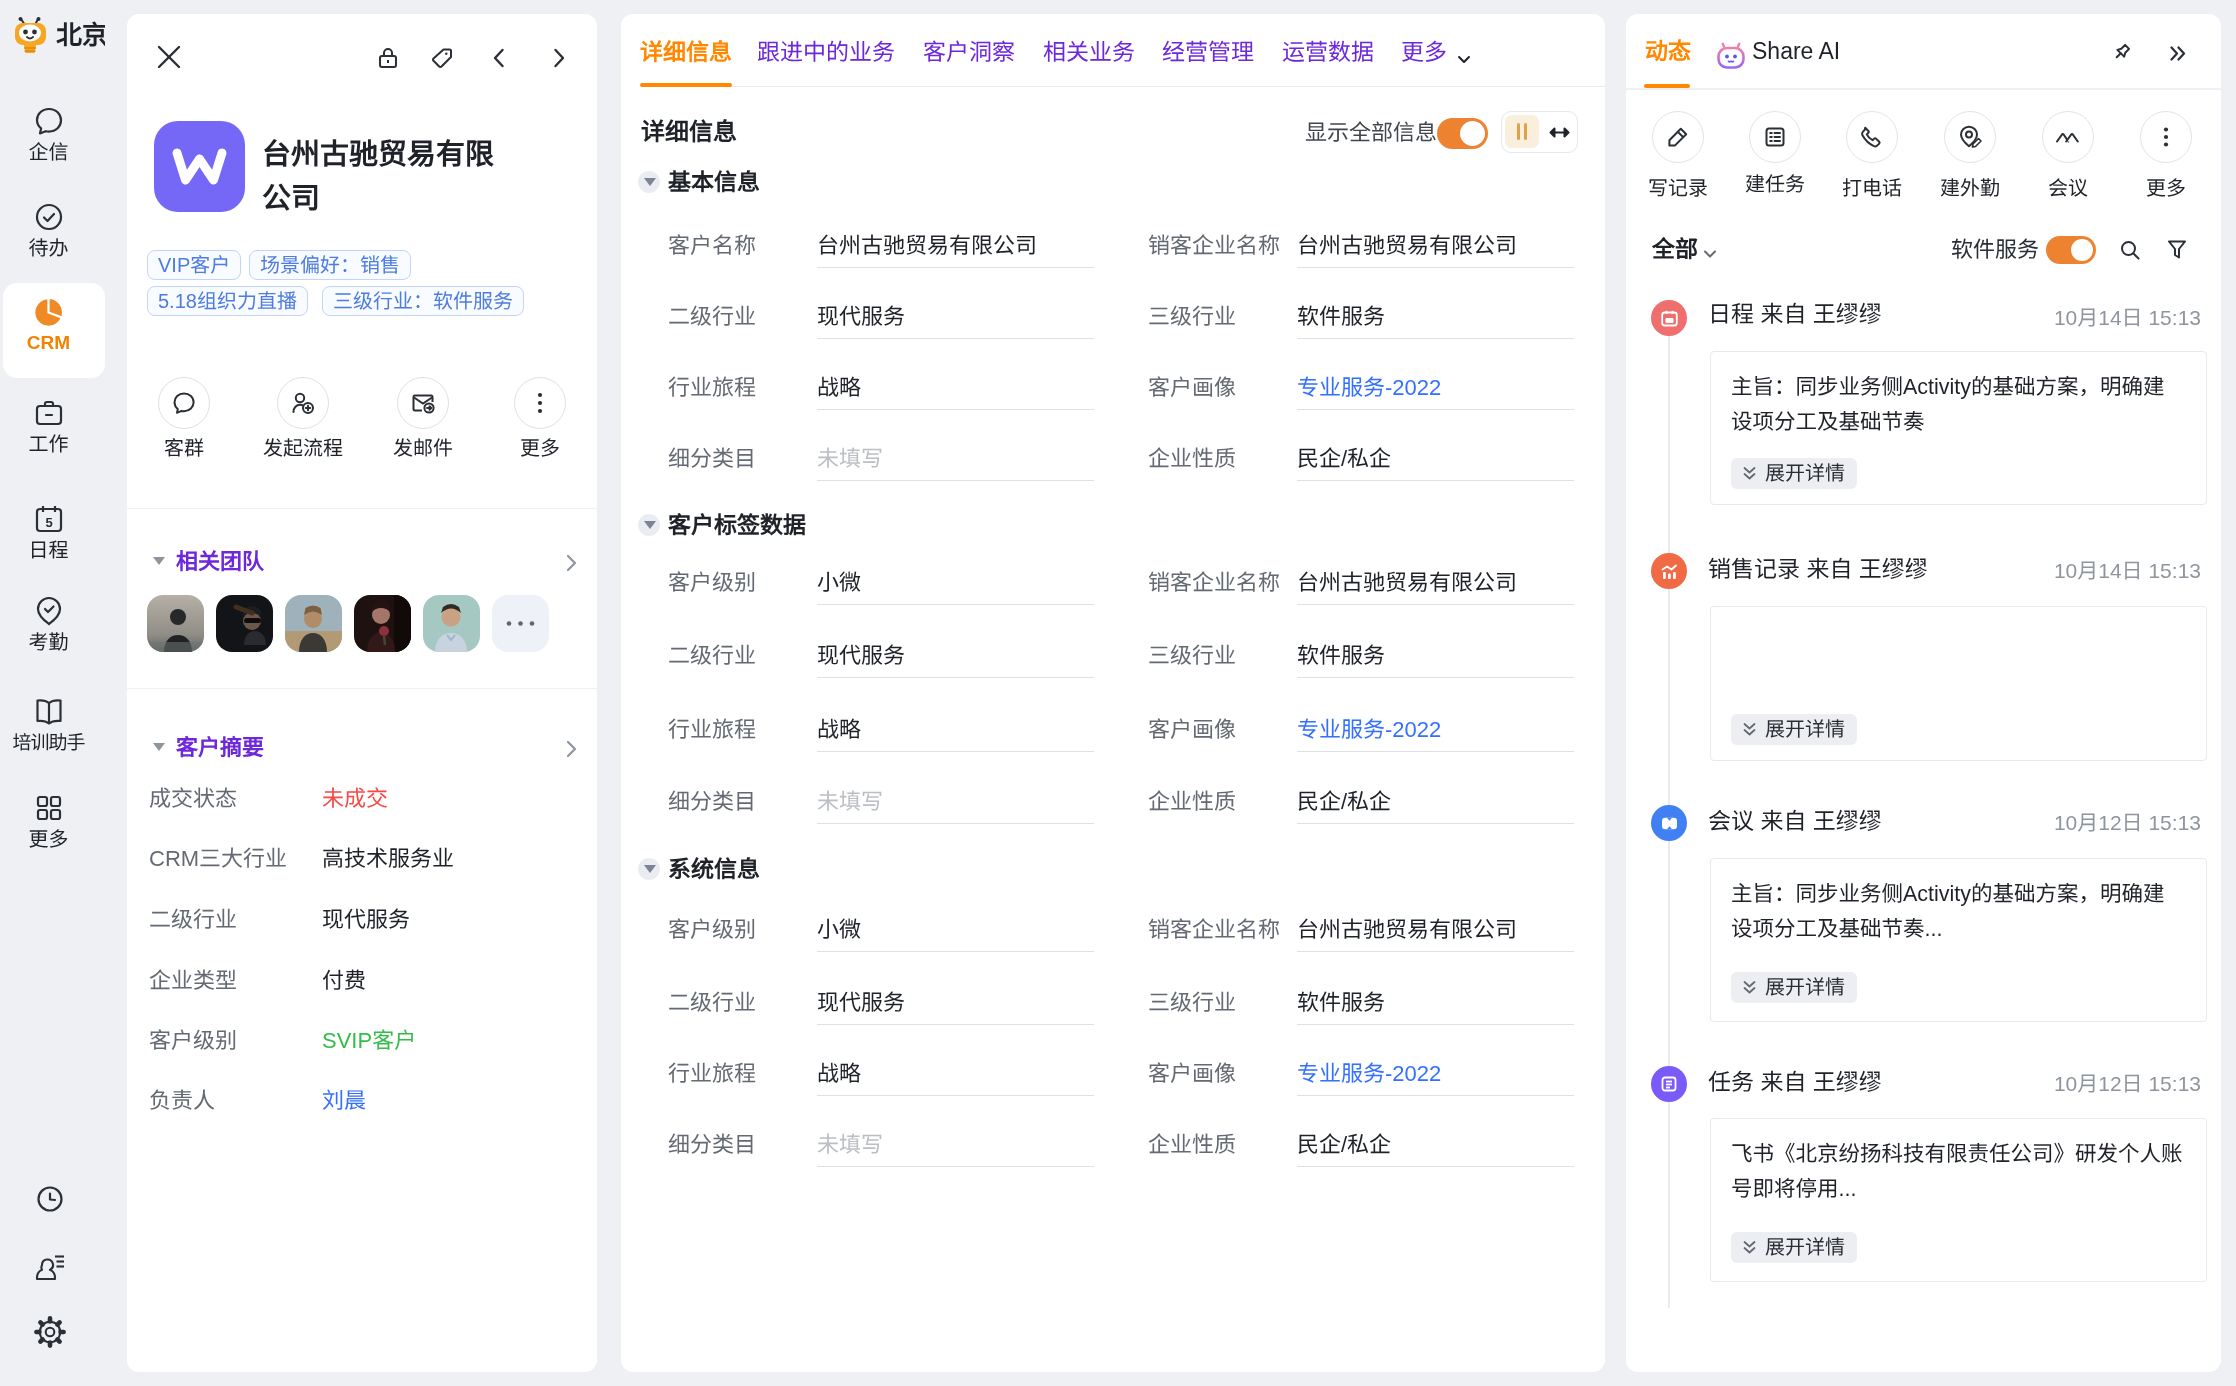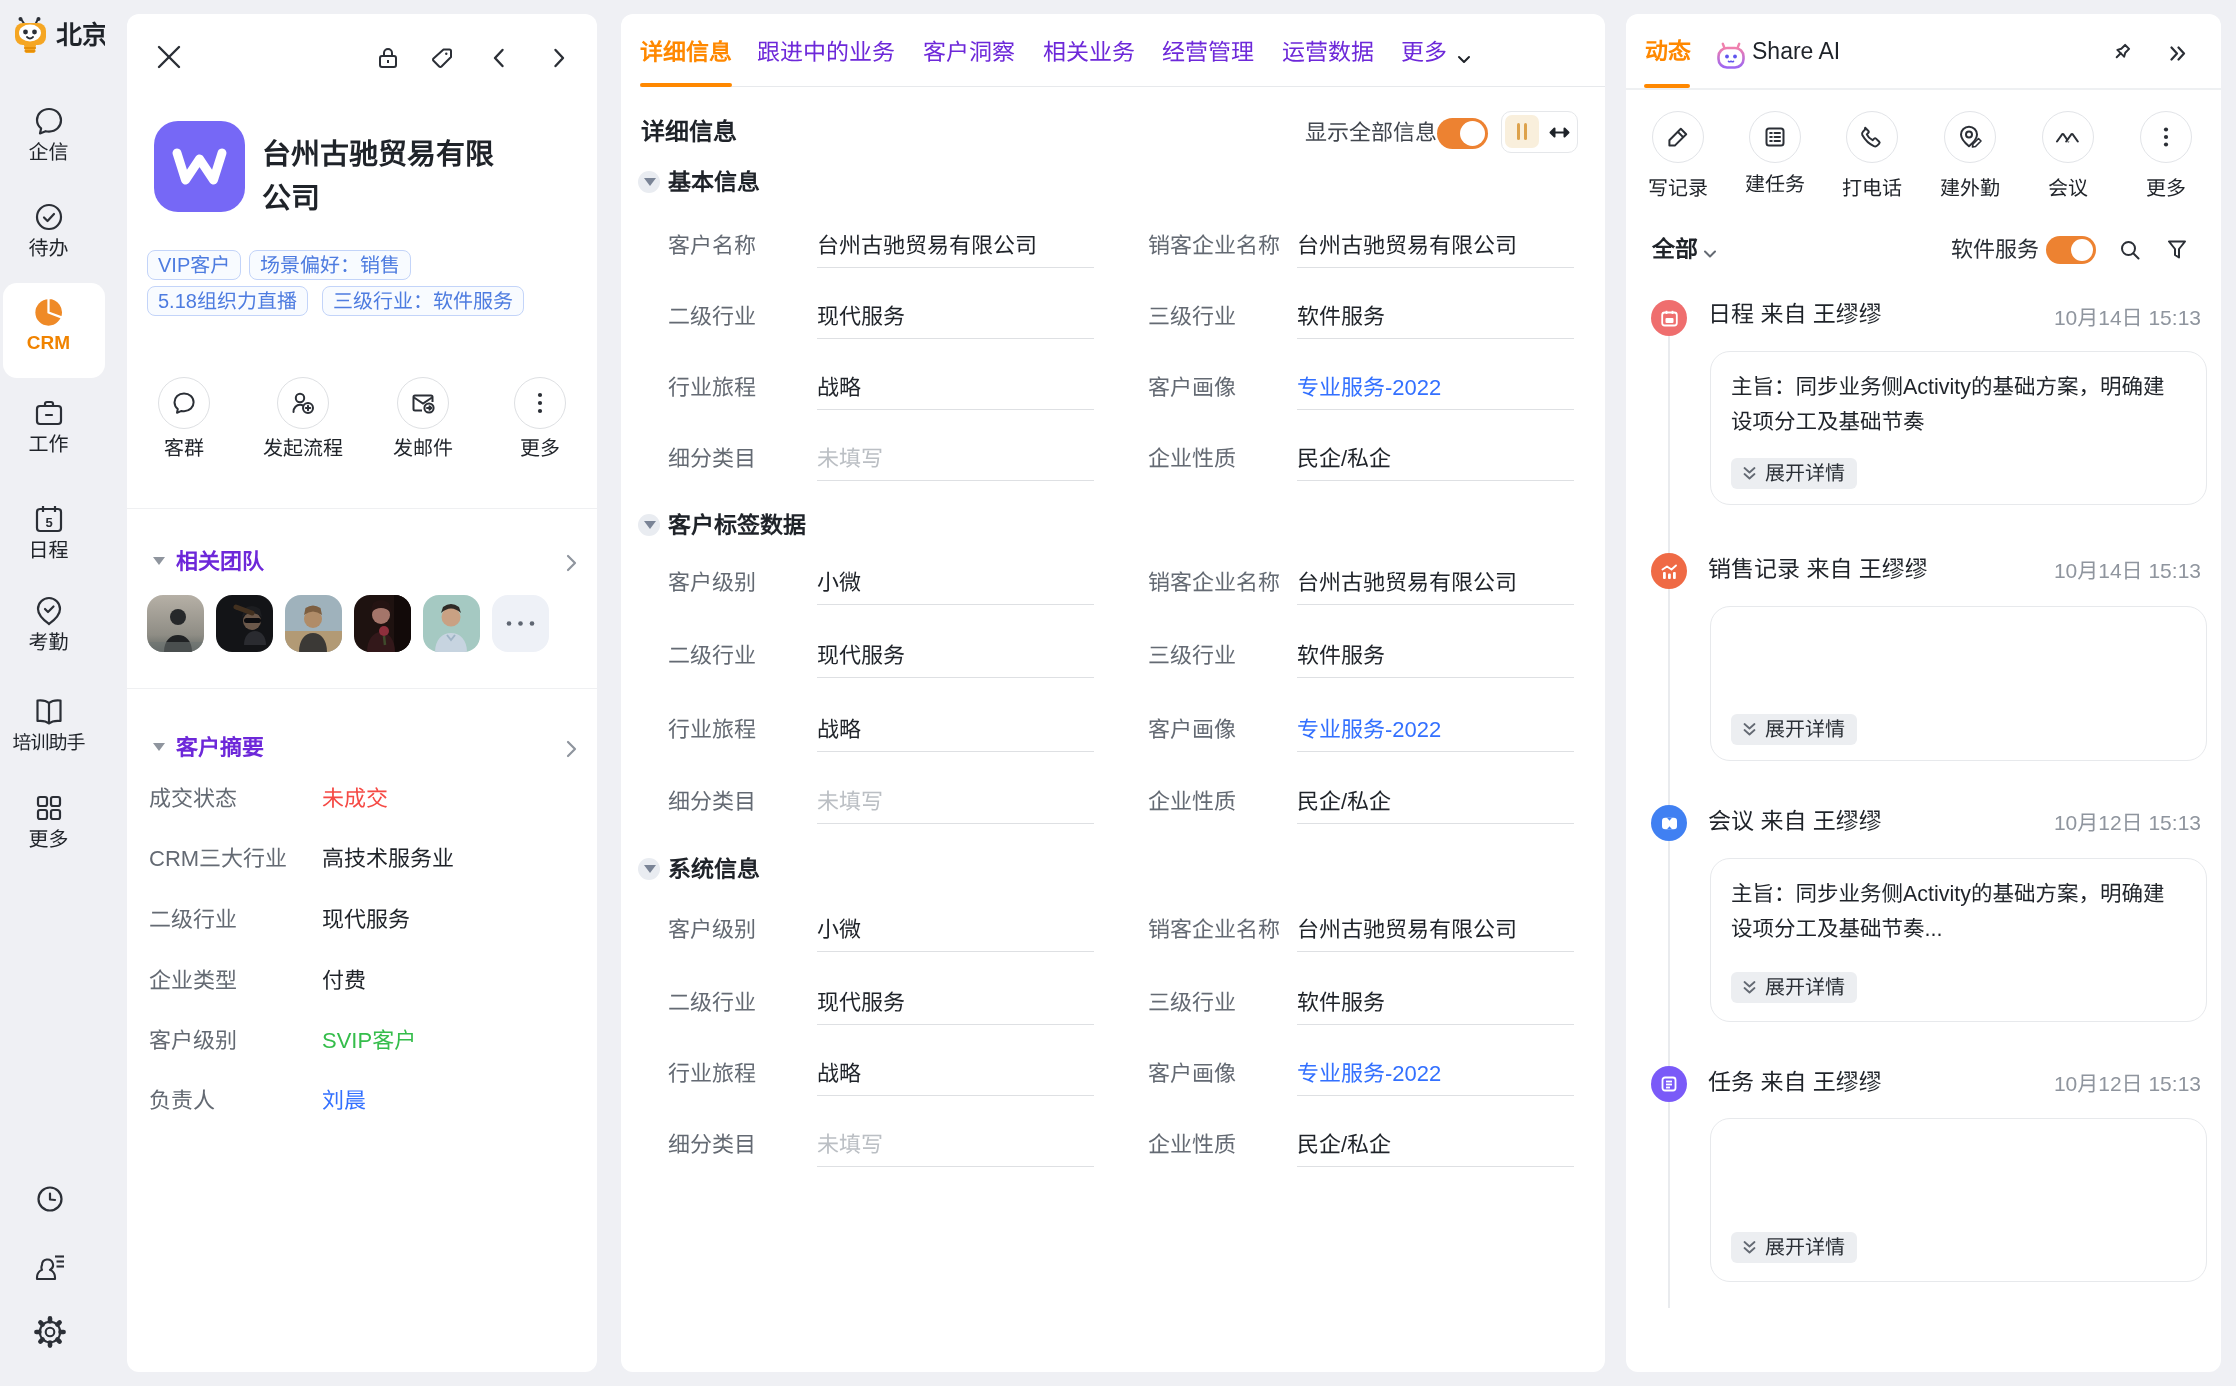--- a/index.html
+++ b/index.html
@@ -32,21 +32,21 @@
 .mval{position:absolute;font-size:22px;color:#1f2329;font-weight:500;white-space:nowrap}
 .uline{position:absolute;height:1px;background:#dee0e3;width:277px}
 .mhdr{position:absolute;font-size:23px;font-weight:bold;color:#1f2329}
 .caret{position:absolute;width:0;height:0;border-left:7px solid transparent;border-right:7px solid transparent;border-top:9px solid #8f959e}
 
 #right{left:1626px;width:595px}
 .rcirc{position:absolute;width:52px;height:52px;border:1px solid #e2e4e8;border-radius:50%;display:flex;align-items:center;justify-content:center;background:#fff}
 .rlbl{position:absolute;font-size:20px;color:#1f2329;text-align:center;width:100px;white-space:nowrap}
 .titem{position:absolute;font-size:23px;font-weight:400;color:#1f2329;white-space:nowrap}
 .tdate{position:absolute;font-size:21px;color:#8f959e;white-space:nowrap;text-align:right;right:20px}
-.tcard{position:absolute;left:84px;width:497px;border:1.5px solid #e7e9ec;border-radius:20px;background:#fff}
+.tcard{position:absolute;left:84px;width:497px;border:1.5px solid #e7e9ec;border-radius:4px;background:#fff}
 .ttext{position:absolute;left:20px;top:18px;width:464px;font-size:21.5px;line-height:35px;color:#1f2329}
 .chip{position:absolute;left:20px;height:31px;background:#eceef1;border-radius:6px;font-size:20px;color:#2a2f36;line-height:31px;padding:0 12px 0 34px}
 .ticon{position:absolute;left:25px;width:36px;height:36px;border-radius:50%;display:flex;align-items:center;justify-content:center}
 </style>
 </head>
 <body>
 <div id="sidebar">
 
   <svg class="abs" style="left:13px;top:17px" width="36" height="38" viewBox="0 0 36 38">
     <line x1="12" y1="8" x2="8" y2="2" stroke="#2b2f36" stroke-width="2"></line>
@@ -575,18 +575,19 @@
     <svg width="18" height="18" viewBox="0 0 18 18" fill="none" stroke="#fff" stroke-width="1.8">
       <rect x="2.5" y="2.5" width="13" height="13" rx="2.5"></rect>
       <line x1="6" y1="6.5" x2="12" y2="6.5"></line>
         <line x1="6" y1="9.5" x2="12" y2="9.5"></line>
         <line x1="6" y1="12.5" x2="10" y2="12.5"></line>
     </svg>
   </div>
   <div class="titem" style="left:82px;top:1057px">任务 来自 王缪缪</div>
   <div class="tdate" style="top:1059px">10月12日 15:13</div>
   <div class="tcard" style="top:1104px;height:164px">
+    <div class="ttext">飞书《北京纷扬科技有限责任公司》研发个人账<br>号即将停用...</div>
     <div class="chip" style="top:113px">展开详情<svg style="position:absolute;left:10px;top:7px" width="17" height="17" viewBox="0 0 17 17" fill="none" stroke="#646a73" stroke-width="1.8" stroke-linecap="round" stroke-linejoin="round">
           <path d="M3.5 3 L8.5 7.5 13.5 3"></path>
           <path d="M3.5 9 L8.5 13.5 13.5 9"></path>
         </svg></div>
   </div>
 </div>
 
 </body></html>

